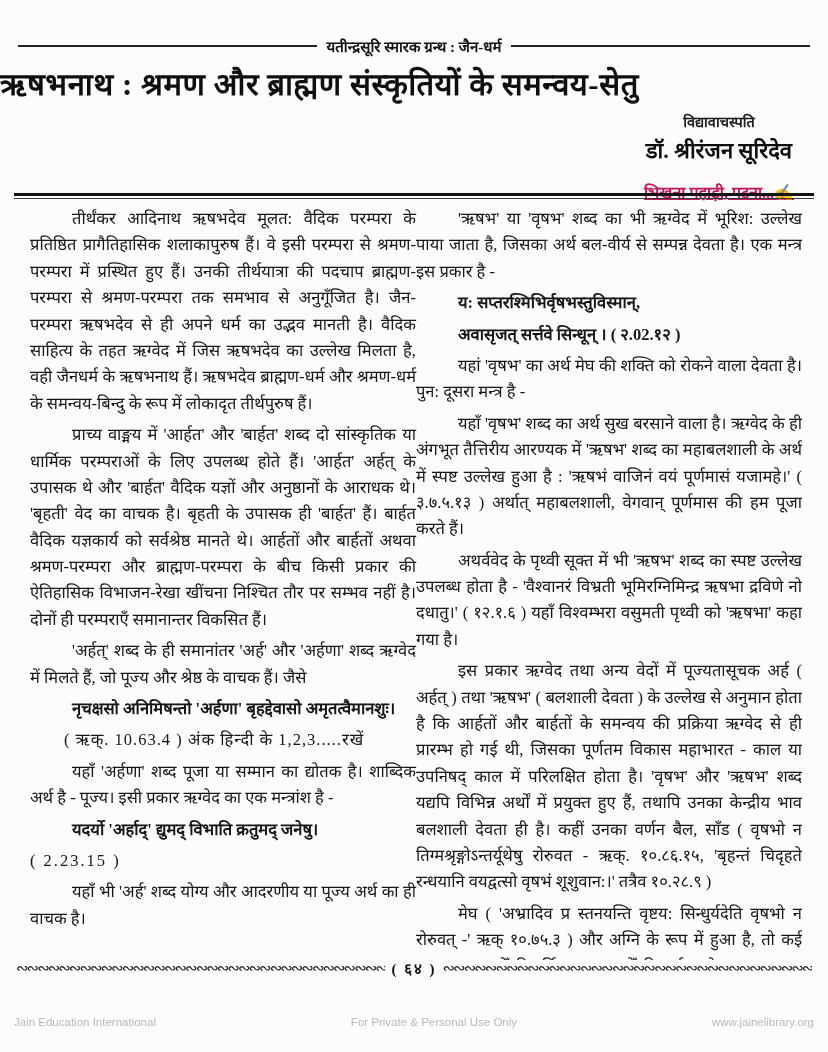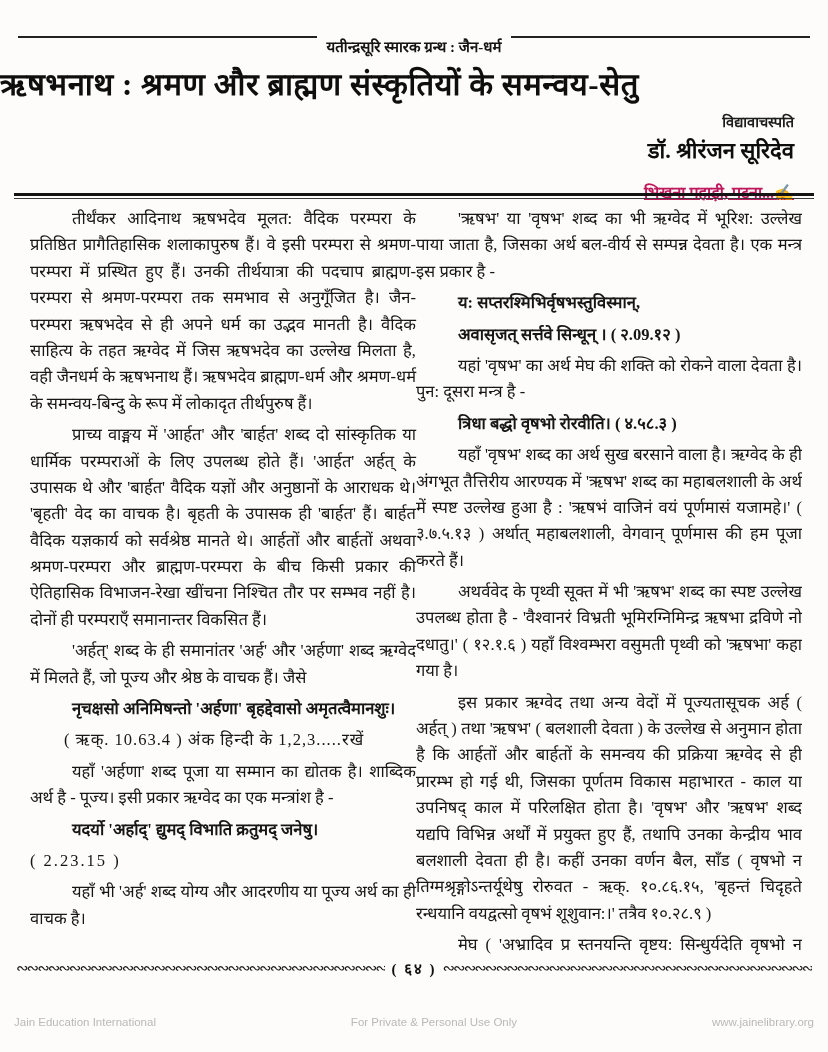--- a/index.html
+++ b/index.html
@@ -13,36 +13,36 @@
     position:relative;
     width:828px;height:1052px;
     background:#fdfcfa;
     color:#1b1b1b;
     overflow:hidden;
     box-sizing:border-box;
   }
   
   .running-head-row{
     position:absolute;top:36px;left:18px;right:18px;
-    display:flex;align-items:flex-start;gap:10px;
+    display:flex;align-items:center;gap:10px;
   }
   .head-rule{flex:1;height:0;border-top:2px solid #222;}
   .running-head-text{
     font-size:15px;font-weight:bold;white-space:nowrap;color:#141414;
   }
   
   .page-title{
     position:absolute;top:62px;left:0;right:0;
     font-size:31px;font-weight:bold;color:#0e0e0e;
     letter-spacing:0.5px;
   }
   
   .author-block{
     position:absolute;top:112px;right:34px;
-    text-align:right;line-height:1.45;
+    text-align:center;line-height:1.45;
   }
   .author-honorific{font-size:14.5px;font-weight:bold;color:#1d1d1d;}
   .author-name{font-size:22px;font-weight:bold;color:#0d0d0d;margin-top:2px;}
   .author-address{font-size:16px;font-weight:bold;color:#be185d;margin-top:14px;text-decoration:underline;}
   .pen-icon{font-size:16px;}
   
   .top-divider{
     position:absolute;top:193px;left:14px;right:14px;
     height:2px;border-top:3px solid #141414;border-bottom:1px solid #3a3a3a;
   }
@@ -126,23 +126,22 @@
         <p class="para-note">( ऋक्. 10.63.4 ) अंक हिन्दी के 1,2,3.....रखें</p>
         <p class="para-body">यहाँ 'अर्हणा' शब्द पूजा या सम्मान का द्योतक है। शाब्दिक अर्थ है - पूज्य। इसी प्रकार ऋग्वेद का एक मन्त्रांश है -</p>
         <p class="para-verse">यदर्यो 'अर्हाद्' द्युमद् विभाति क्रतुमद् जनेषु।</p>
         <p class="para-ref-right">( 2.23.15 )</p>
         <p class="para-body">यहाँ भी 'अर्ह' शब्द योग्य और आदरणीय या पूज्य अर्थ का ही वाचक है।</p>
       </div>
     <div class="col">
 
     <p class="para-body">'ऋषभ' या 'वृषभ' शब्द का भी ऋग्वेद में भूरिश: उल्लेख पाया जाता है, जिसका अर्थ बल-वीर्य से सम्पन्न देवता है। एक मन्त्र इस प्रकार है -</p>
         <p class="para-verse">य: सप्तरश्मिभिर्वृषभस्तुविस्मान्,</p>
-        <p class="para-verse">अवासृजत् सर्त्तवे सिन्धून् । ( २.09.१२ )</p>
+        <p class="para-verse">अवासृजत् सर्त्तवे सिन्धून् । ( २.02.१२ )</p>
         <p class="para-body">यहां 'वृषभ' का अर्थ मेघ की शक्ति को रोकने वाला देवता है। पुन: दूसरा मन्त्र है -</p>
-        <p class="para-verse">त्रिधा बद्धो वृषभो रोरवीति। ( ४.५८.३ )</p>
         <p class="para-body">यहाँ 'वृषभ' शब्द का अर्थ सुख बरसाने वाला है। ऋग्वेद के ही अंगभूत तैत्तिरीय आरण्यक में 'ऋषभ' शब्द का महाबलशाली के अर्थ में स्पष्ट उल्लेख हुआ है : 'ऋषभं वाजिनं वयं पूर्णमासं यजामहे।' ( ३.७.५.१३ ) अर्थात् महाबलशाली, वेगवान् पूर्णमास की हम पूजा करते हैं।</p>
         <p class="para-body">अथर्ववेद के पृथ्वी सूक्त में भी 'ऋषभ' शब्द का स्पष्ट उल्लेख उपलब्ध होता है - 'वैश्वानरं विभ्रती भूमिरग्निमिन्द्र ऋषभा द्रविणे नो दधातु।' ( १२.१.६ ) यहाँ विश्वम्भरा वसुमती पृथ्वी को 'ऋषभा' कहा गया है।</p>
         <p class="para-body">इस प्रकार ऋग्वेद तथा अन्य वेदों में पूज्यतासूचक अर्ह ( अर्हत् ) तथा 'ऋषभ' ( बलशाली देवता ) के उल्लेख से अनुमान होता है कि आर्हतों और बार्हतों के समन्वय की प्रक्रिया ऋग्वेद से ही प्रारम्भ हो गई थी, जिसका पूर्णतम विकास महाभारत - काल या उपनिषद् काल में परिलक्षित होता है। 'वृषभ' और 'ऋषभ' शब्द यद्यपि विभिन्न अर्थों में प्रयुक्त हुए हैं, तथापि उनका केन्द्रीय भाव बलशाली देवता ही है। कहीं उनका वर्णन बैल, साँड ( वृषभो न तिग्मश्रृङ्गोऽन्तर्यूथेषु रोरुवत - ऋक्. १०.८६.१५, 'बृहन्तं चिदृहते रन्धयानि वयद्वत्सो वृषभं शूशुवान:।' तत्रैव १०.२८.९ )</p>
         <p class="para-body">मेघ ( 'अभ्रादिव प्र स्तनयन्ति वृष्टय: सिन्धुर्यदेति वृषभो न रोरुवत् -' ऋक् १०.७५.३ ) और अग्नि के रूप में हुआ है, तो कई जगह कामनाओँ की पूर्ति या कामनाओँ की वर्षा करने</p>
       </div>
   </div>
 
   <div class="footer-ornament-row">
     <div class="wave">∾∾∾∾∾∾∾∾∾∾∾∾∾∾∾∾∾∾∾∾∾∾∾∾∾∾∾∾∾∾∾∾∾∾∾∾∾∾∾∾∾∾∾∾∾∾∾∾∾∾∾∾∾∾∾∾∾∾∾∾∾∾∾∾∾∾∾∾∾∾</div>
     <div class="footer-page-number">( ६४ )</div>

